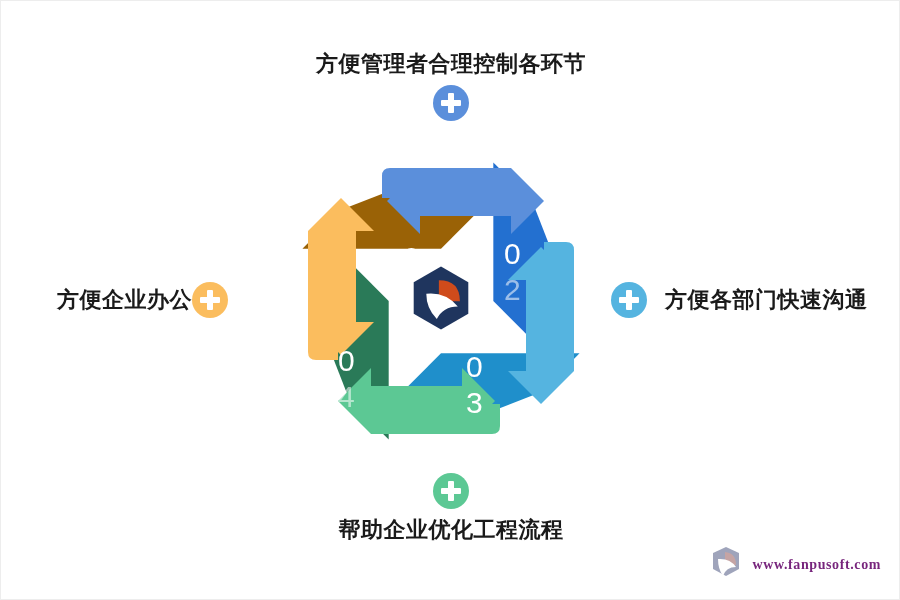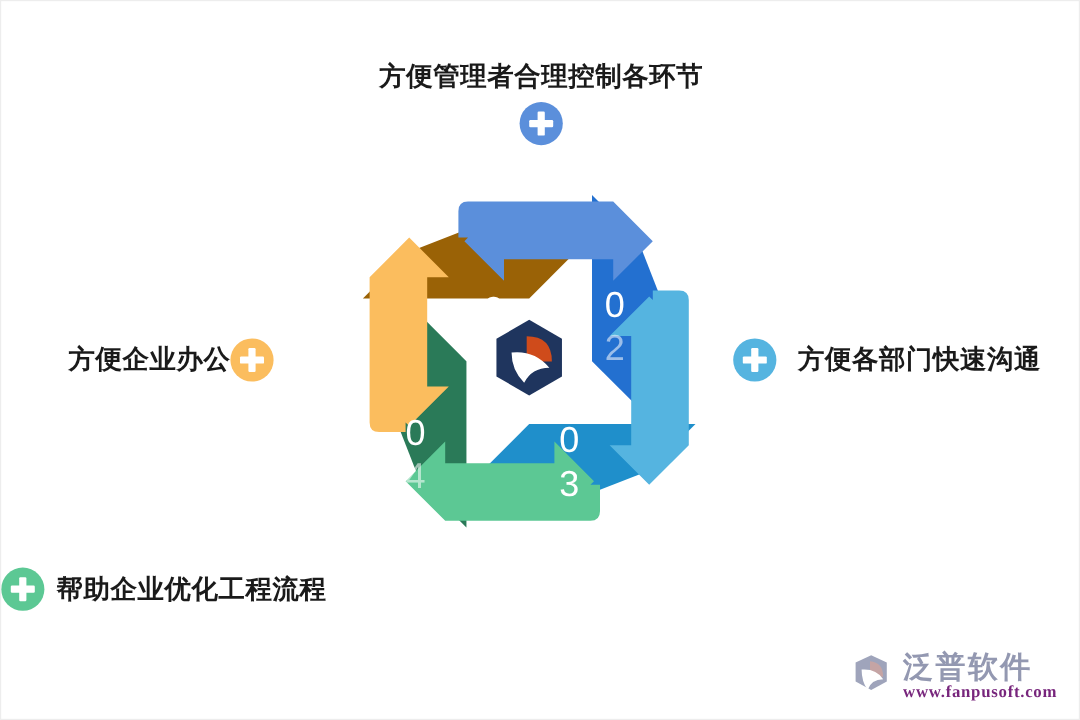--- a/index.html
+++ b/index.html
@@ -71,21 +71,21 @@
     align-items: center;
     gap: 10px;
   }
   
   #group-bottom {
     position: absolute;
     top: 472px;
     left: 0;
     width: 900px;
     display: flex;
-    flex-direction: row;
+    flex-direction: column;
     align-items: center;
     gap: 10px;
     text-align: center;
   }
   
   #group-left {
     position: absolute;
     top: 281px;
     left: 56px;
     display: flex;
@@ -267,18 +267,17 @@
     </svg>
   </div>
 
   <div id="watermark">
     <svg width="44" height="40" viewBox="0 0 44 40">
       <path d="M 11 8 L 24 2 L 37 8 L 37 24 L 24 31 L 11 24 Z" fill="#9aa0b8"></path>
       <path d="M 23 7 Q 34 8 34 20 L 23 20 Z" fill="#c2a0a0"></path>
       <path d="M 16 14 Q 28 13 34 22 Q 24 22 21 31 Q 16 24 16 14 Z" fill="#ffffff"></path>
     </svg>
     <div class="wm-text">
-      <div class="wm-cn">泛普软件</div>
       <div class="wm-url">www.fanpusoft.com</div>
     </div>
   </div>
 
 </div>
 
 </body></html>

